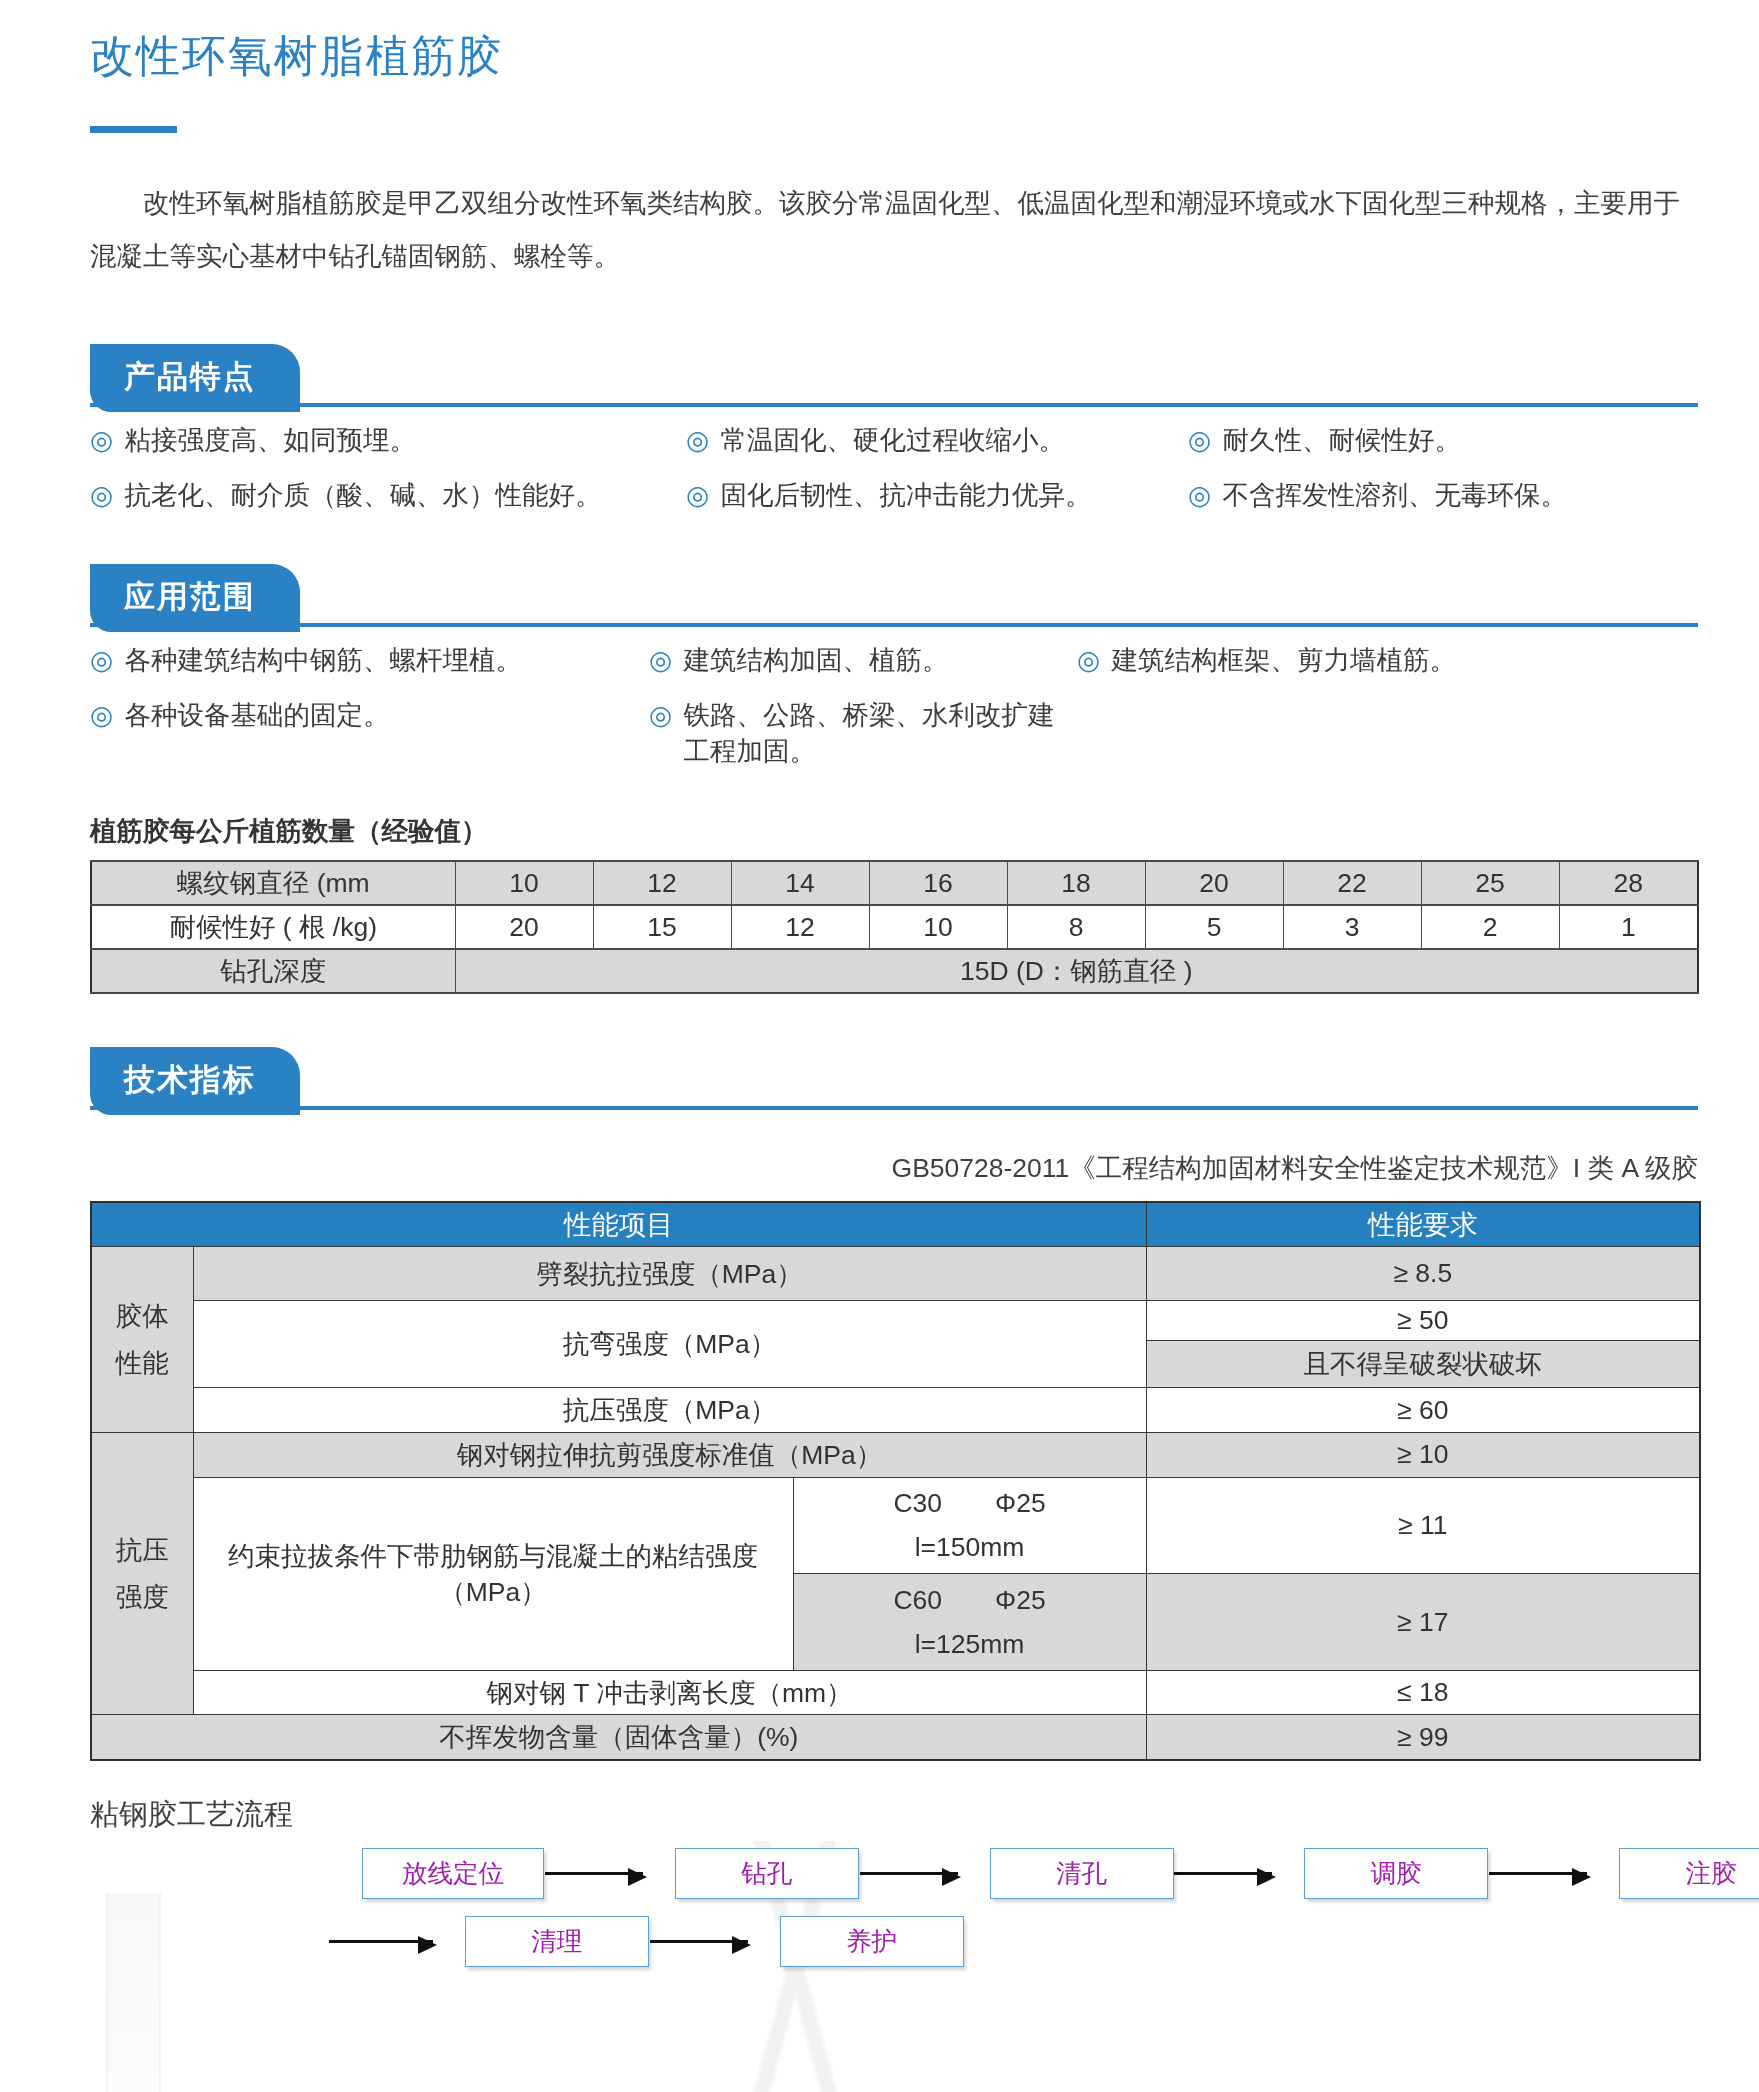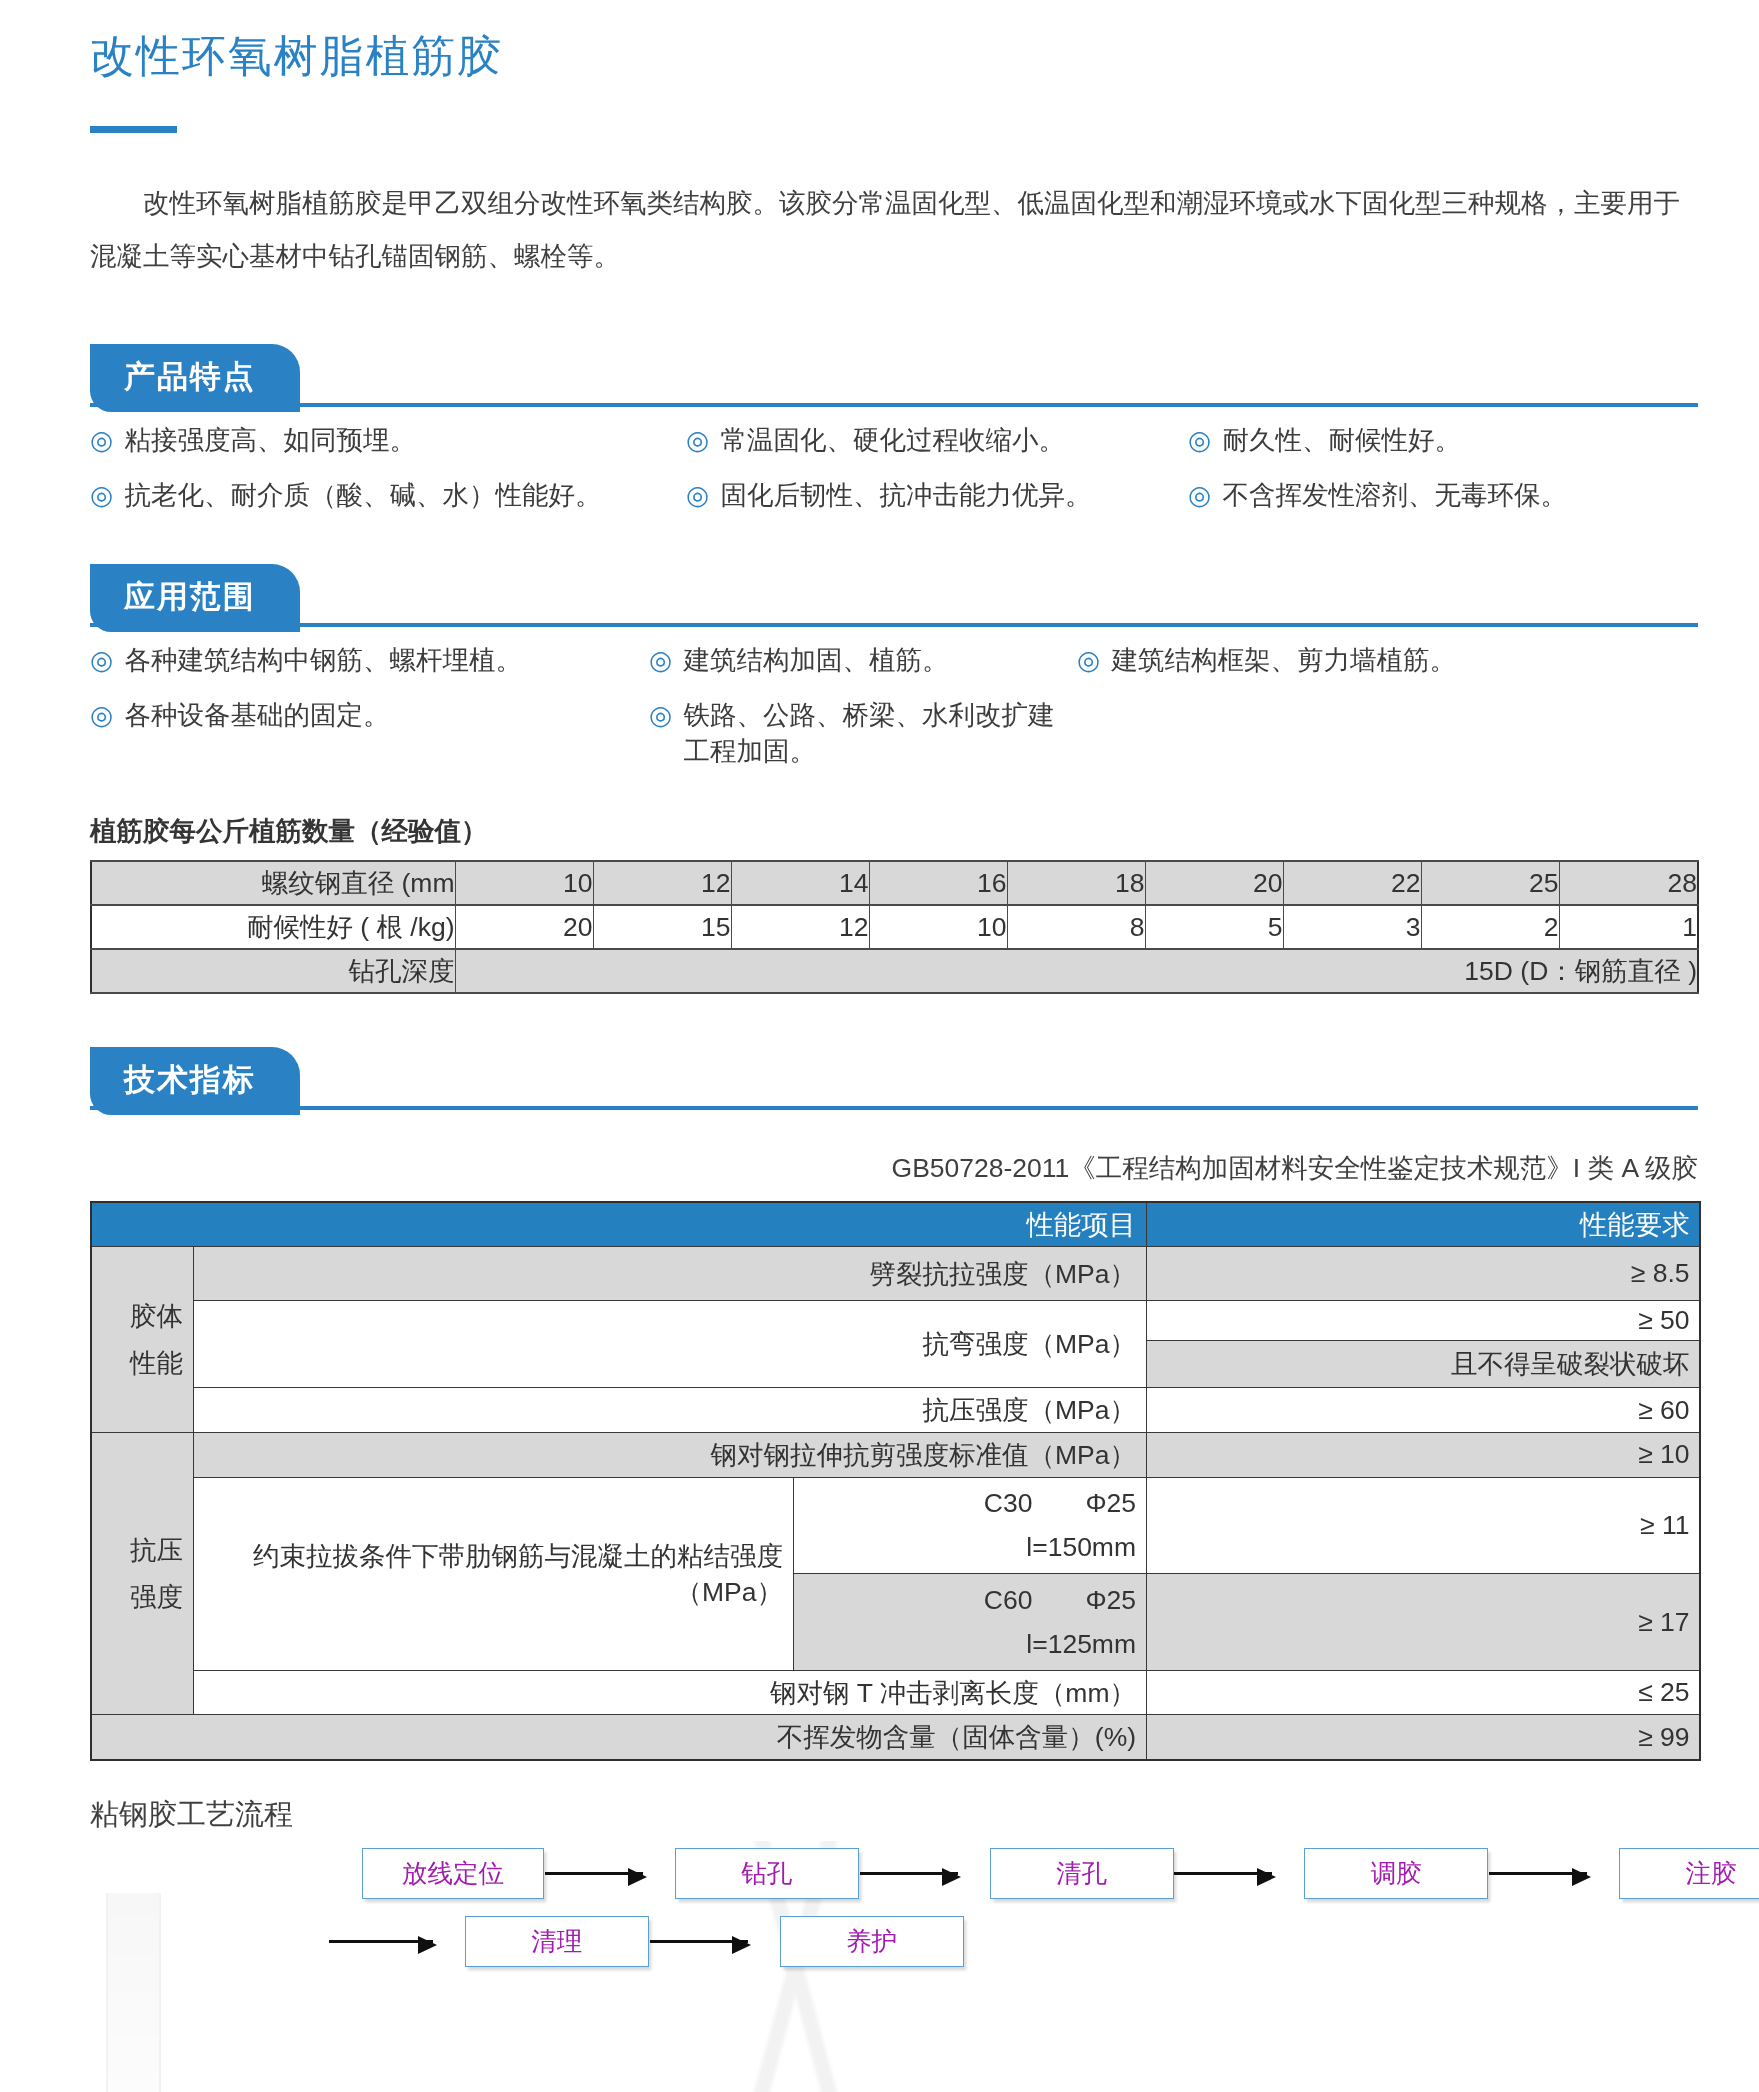--- a/index.html
+++ b/index.html
@@ -27,21 +27,21 @@
 
   
   .b-grid{ display:grid; row-gap:19px; margin-top:15px; }
   .features-grid{ grid-template-columns:596px 502px 1fr; }
   .apps-grid{ grid-template-columns:559px 428px 1fr; }
   .b-item{ display:flex; gap:11.4px; font-size:26.5px; line-height:36px; color:var(--ink); }
   .b-mark{ color:var(--accent); flex:0 0 auto; }
 
   
   table{ border-collapse:collapse; table-layout:fixed; width:1609px; }
-  td{ text-align:right; vertical-align:middle; color:#333; }
+  td{ text-align:center; vertical-align:middle; color:#333; }
 
   .rebar-caption{ margin-top:44px; font-size:26.5px; font-weight:bold; color:#353535; }
   .rebar-table{ margin-top:11.4px; border:2.8px solid #2f2f2f; }
   .rebar-table td{
     border:0.9px solid #4a4a4a; border-top-width:2.8px; border-bottom-width:2.8px;
     height:44px; font-size:26.5px;
   }
   .rebar-table .lbl{ font-weight:normal; }
   .gray{ background:var(--gray); }
 
@@ -239,21 +239,21 @@
     </tr>
     <tr style="height:81px">
       <td class="gray two-line">
         <div>C60　　Φ25</div>
         <div>l=125mm</div>
       </td>
       <td class="gray">≥ 17</td>
     </tr>
     <tr style="height:42px">
       <td colspan="2">钢对钢 T 冲击剥离长度（mm）</td>
-      <td>≤ 25</td>
+      <td>≤ 18</td>
     </tr>
     <tr style="height:45px">
       <td class="gray" colspan="3">不挥发物含量（固体含量）(%)</td>
       <td class="gray">≥ 99</td>
     </tr>
   </tbody>
     </table>
 
   <div class="process-subtitle">粘钢胶工艺流程</div>
 

